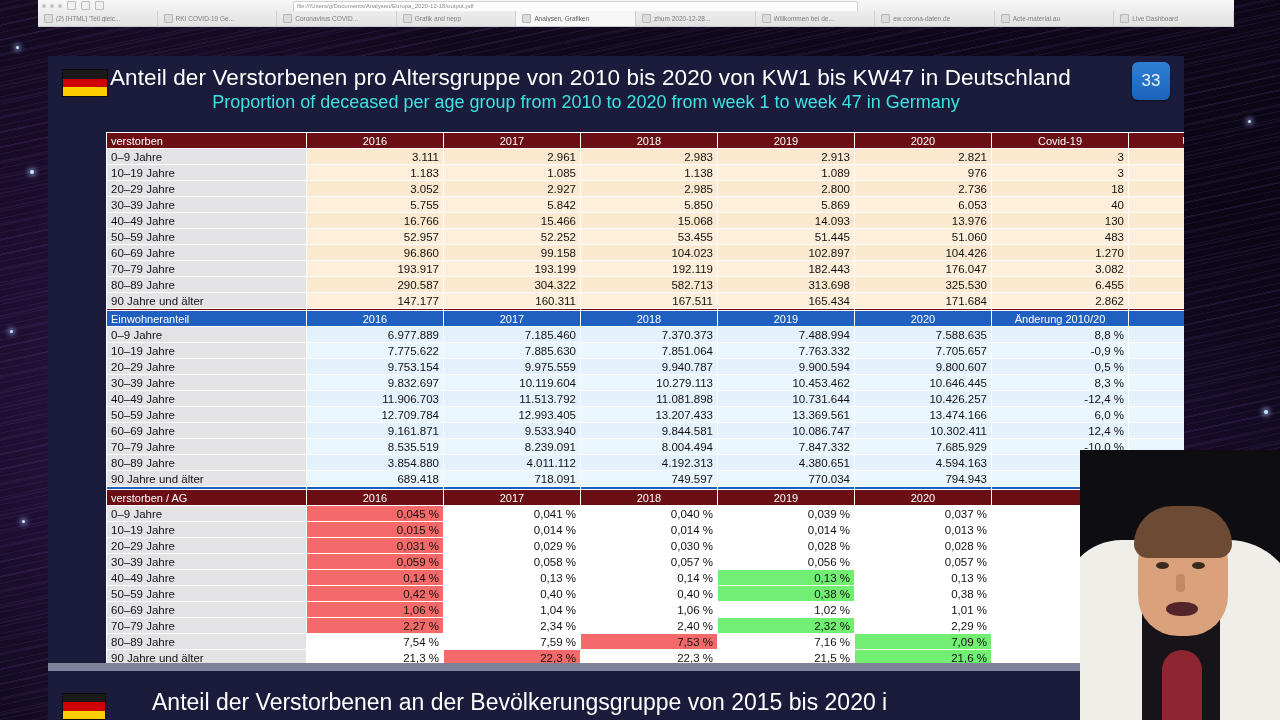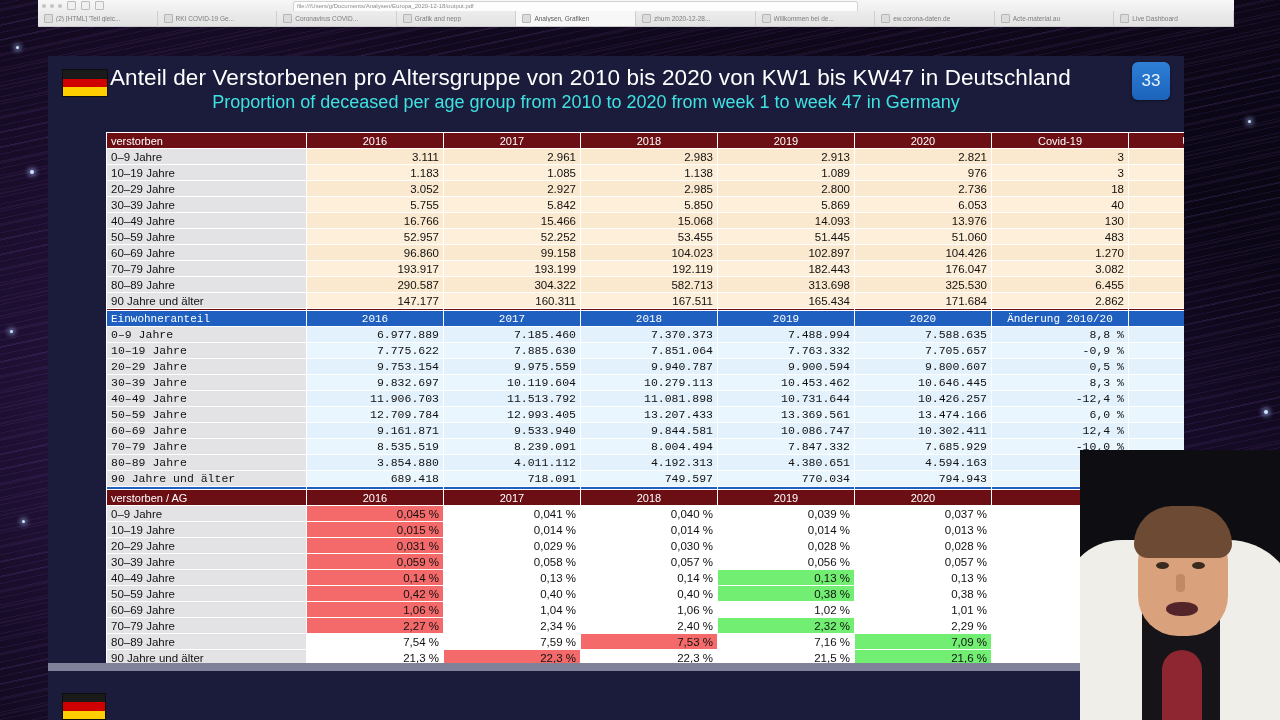--- a/index.html
+++ b/index.html
@@ -391,21 +391,21 @@
             <td class="">860.975</td>
             <td class="">842.681</td>
             <td class="">855.309</td>
             <td class="">17.320</td>
             <td class="">-29.669</td>
           </tr>
         </tbody>
     </table>
   </div>
 
-  <div class="tblwrap" style="top:254px;font-family:Liberation Mono, monospace;">
+  <div class="tblwrap" style="top:254px;">
     <table class="xl">
       <colgroup>
           <col class="colA">
           <col class="colY">
           <col class="colY">
           <col class="colY">
           <col class="colY">
           <col class="colY">
           <col class="colX">
           <col class="colX">
@@ -644,20 +644,21 @@
     </table>
   </div>
 
 
 </div>
 
 <div id="slide-gap"></div>
 
 <div id="slide-next">
   <div id="flag2"></div>
+  <div id="title-next">Anteil der Verstorbenen an der Bevölkerungsgruppe von 2015 bis 2020 i</div>
 </div>
 
 <div id="webcam">
   <div id="cam-bg"></div>
   <div id="cam-coat"></div>
   <div id="cam-shirt"></div>
   <div id="cam-tee"></div>
   <div id="cam-neck"></div>
   <div id="cam-face"></div>
   <div id="cam-hair"></div>

